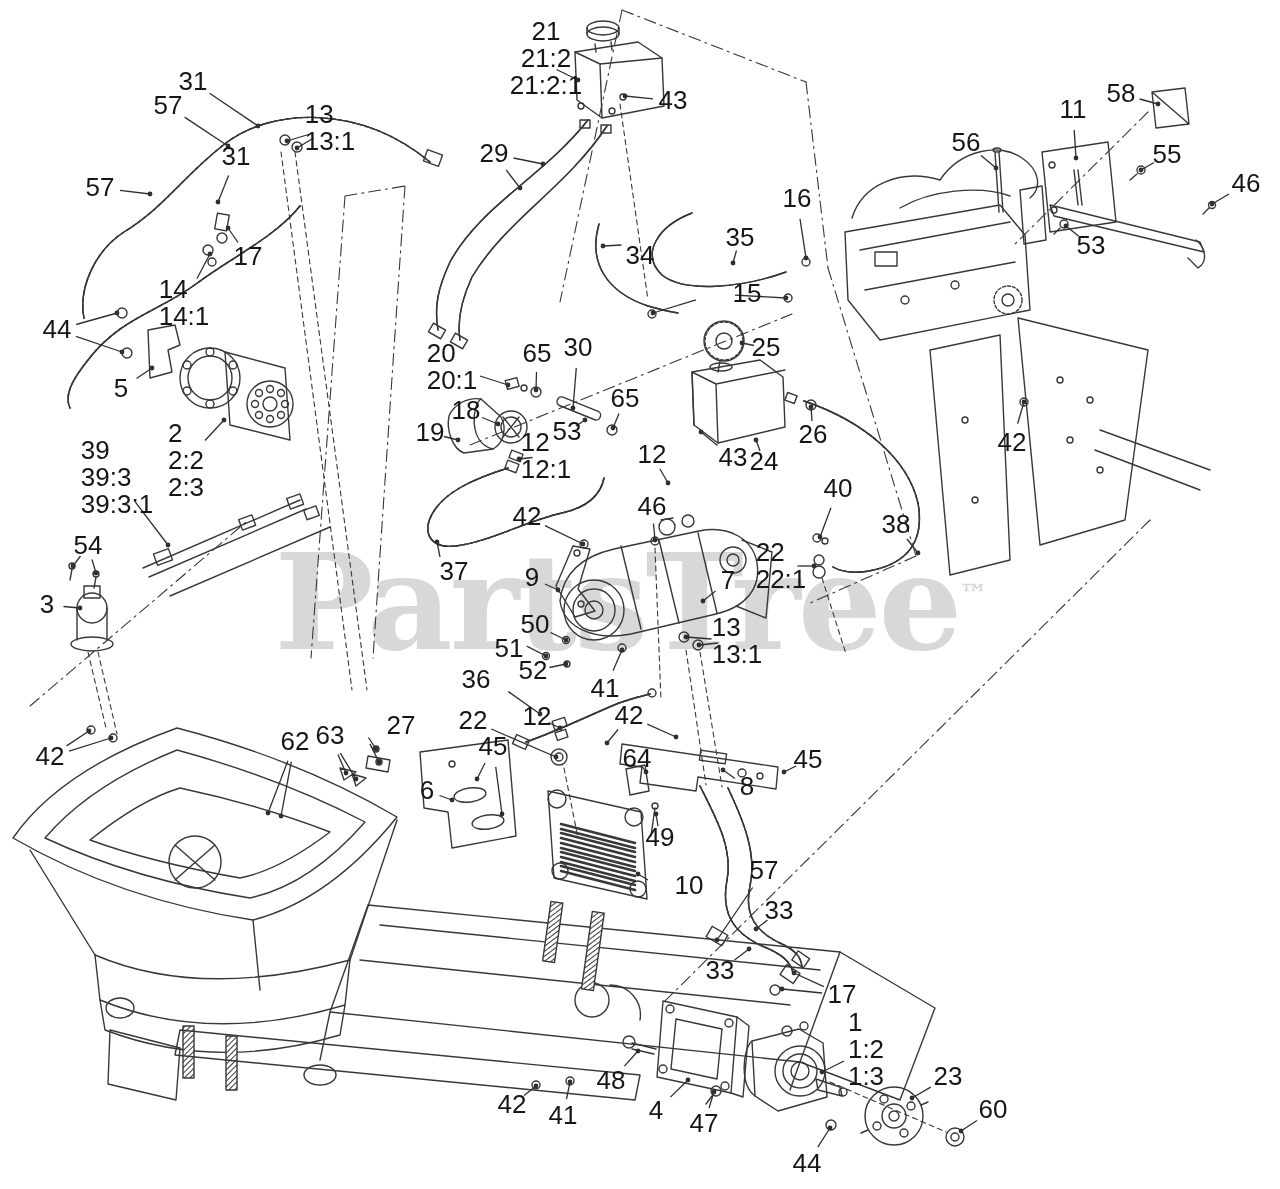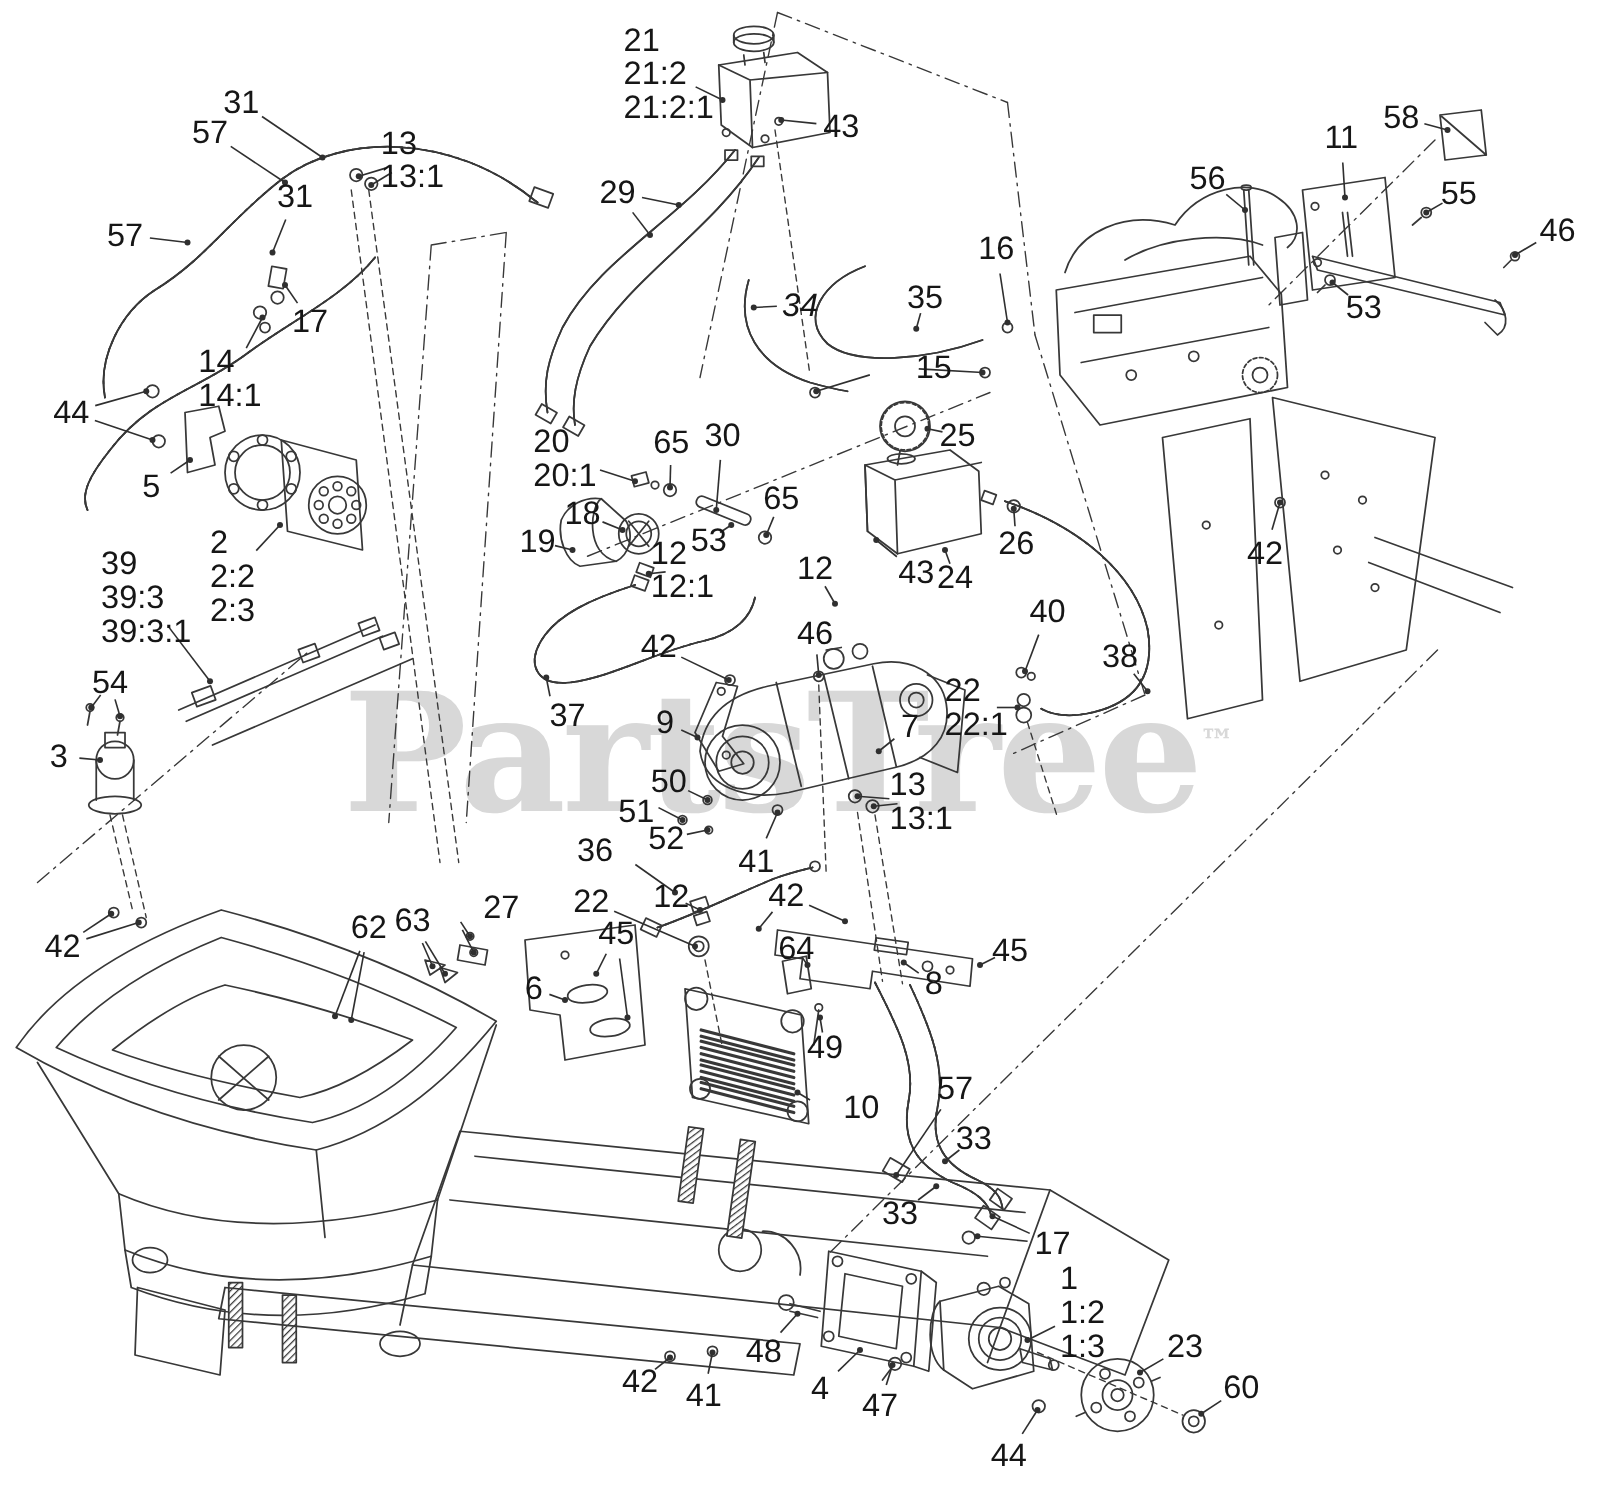--- a/index.html
+++ b/index.html
@@ -652,32 +652,32 @@
       </div>
       <div class="callout" style="left: 295px; top: 742px;">
         <div>62</div>
       </div>
       <div class="callout" style="left: 330px; top: 736px;">
         <div>63</div>
       </div>
       <div class="callout" style="left: 361px; top: 726px; margin-left: 40px;">
         <div>27</div>
       </div>
-      <div class="callout" style="left: 535px; top: 59px;">
+      <div class="callout" style="left: 546px; top: 59px; text-align: center;">
         <div>21</div>
         <div>21:2</div>
         <div>21:2:1</div>
       </div>
       <div class="callout" style="left: 673px; top: 101px;">
         <div>43</div>
       </div>
       <div class="callout" style="left: 494px; top: 154px;">
         <div>29</div>
       </div>
-      <div class="callout" style="left: 640px; top: 244px; font-style: italic;">
+      <div class="callout" style="left: 640px; top: 256px;">
         <div>34</div>
       </div>
       <div class="callout" style="left: 740px; top: 238px;">
         <div>35</div>
       </div>
       <div class="callout" style="left: 797px; top: 199px;">
         <div>16</div>
       </div>
       <div class="callout" style="left: 715px; top: 294px; margin-left: 32px;">
         <div>15</div>

